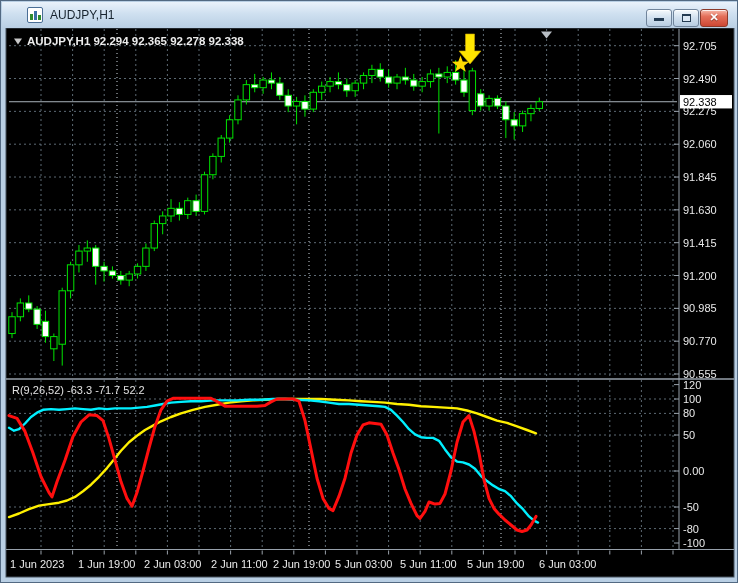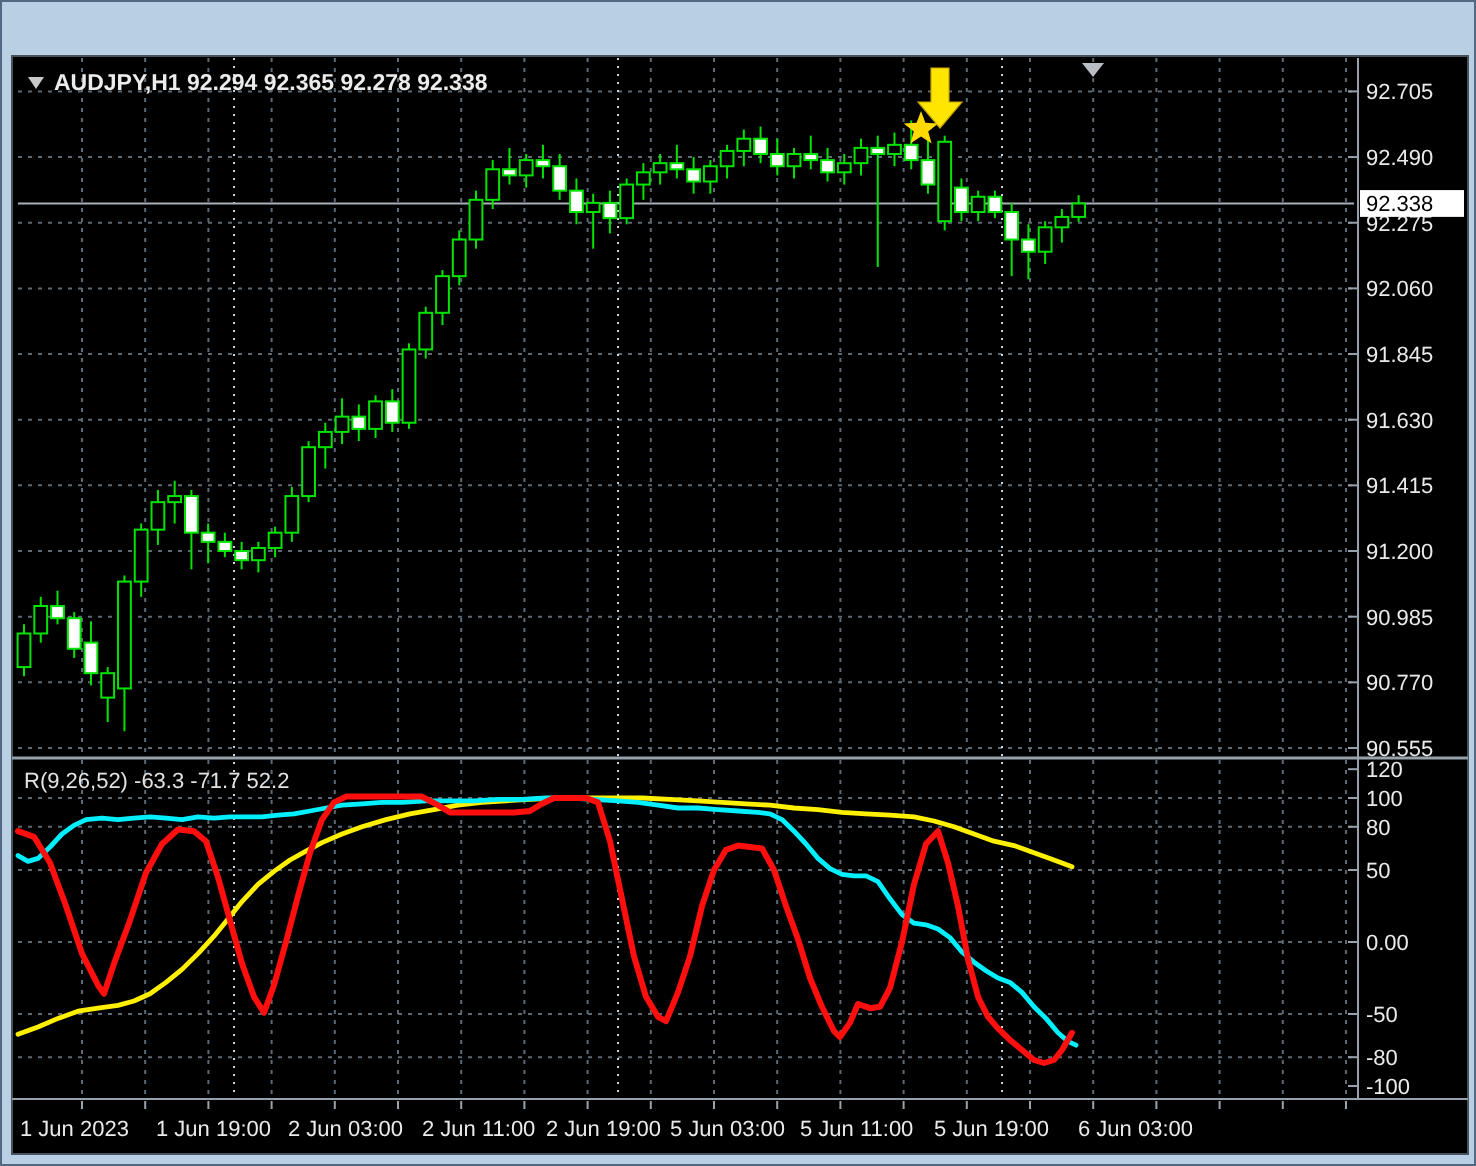--- a/index.html
+++ b/index.html
@@ -19,20 +19,37 @@
   .btn-close{right:10px;width:28px;border-color:#8c3a2a;background:linear-gradient(#f6b9aa,#e4705a 40%,#cd4734);}
   .glyph-min{position:absolute;left:7px;top:8px;width:10px;height:3px;background:#243b52;}
   .glyph-max{position:absolute;left:8px;top:4px;width:9px;height:8px;border:1px solid #243b52;border-top-width:2px;box-sizing:border-box;background:#dce8f4;}
   .glyph-close{position:absolute;left:0;top:1px;width:100%;text-align:center;font-size:11px;font-weight:bold;color:#fff;text-shadow:0 1px 1px rgba(0,0,0,.4);}
   svg#chart-svg{position:absolute;left:0;top:0;z-index:1;}
 </style>
 </head>
 <body>
 
 <div class="window">
+  <div class="titlebar">
+    <span class="app-icon">
+        <i class="b1"></i>
+        <i class="b2"></i>
+        <i class="b3"></i>
+      </span>
+    <span class="title-text">AUDJPY,H1</span>
+    <span class="btn btn-min">
+        <span class="glyph-min"></span>
+      </span>
+    <span class="btn btn-max">
+        <span class="glyph-max"></span>
+      </span>
+    <span class="btn btn-close">
+        <span class="glyph-close">✕</span>
+      </span>
+  </div>
   <svg id="chart-svg" width="738" height="583" viewBox="0 0 738 583">
       <rect x="5" y="27" width="728" height="549" fill="#000000" stroke="#46525e" stroke-width="1"></rect>
       <line x1="8" y1="44.7" x2="676" y2="44.7" stroke="#5d6a74" stroke-width="1" stroke-dasharray="2,3"></line>
       <line x1="8" y1="77.53050000000053" x2="676" y2="77.53050000000053" stroke="#5d6a74" stroke-width="1" stroke-dasharray="2,3"></line>
       <line x1="8" y1="110.36099999999887" x2="676" y2="110.36099999999887" stroke="#5d6a74" stroke-width="1" stroke-dasharray="2,3"></line>
       <line x1="8" y1="143.1914999999994" x2="676" y2="143.1914999999994" stroke="#5d6a74" stroke-width="1" stroke-dasharray="2,3"></line>
       <line x1="8" y1="176.02199999999993" x2="676" y2="176.02199999999993" stroke="#5d6a74" stroke-width="1" stroke-dasharray="2,3"></line>
       <line x1="8" y1="208.85250000000042" x2="676" y2="208.85250000000042" stroke="#5d6a74" stroke-width="1" stroke-dasharray="2,3"></line>
       <line x1="8" y1="241.6829999999988" x2="676" y2="241.6829999999988" stroke="#5d6a74" stroke-width="1" stroke-dasharray="2,3"></line>
       <line x1="8" y1="274.5134999999993" x2="676" y2="274.5134999999993" stroke="#5d6a74" stroke-width="1" stroke-dasharray="2,3"></line>

